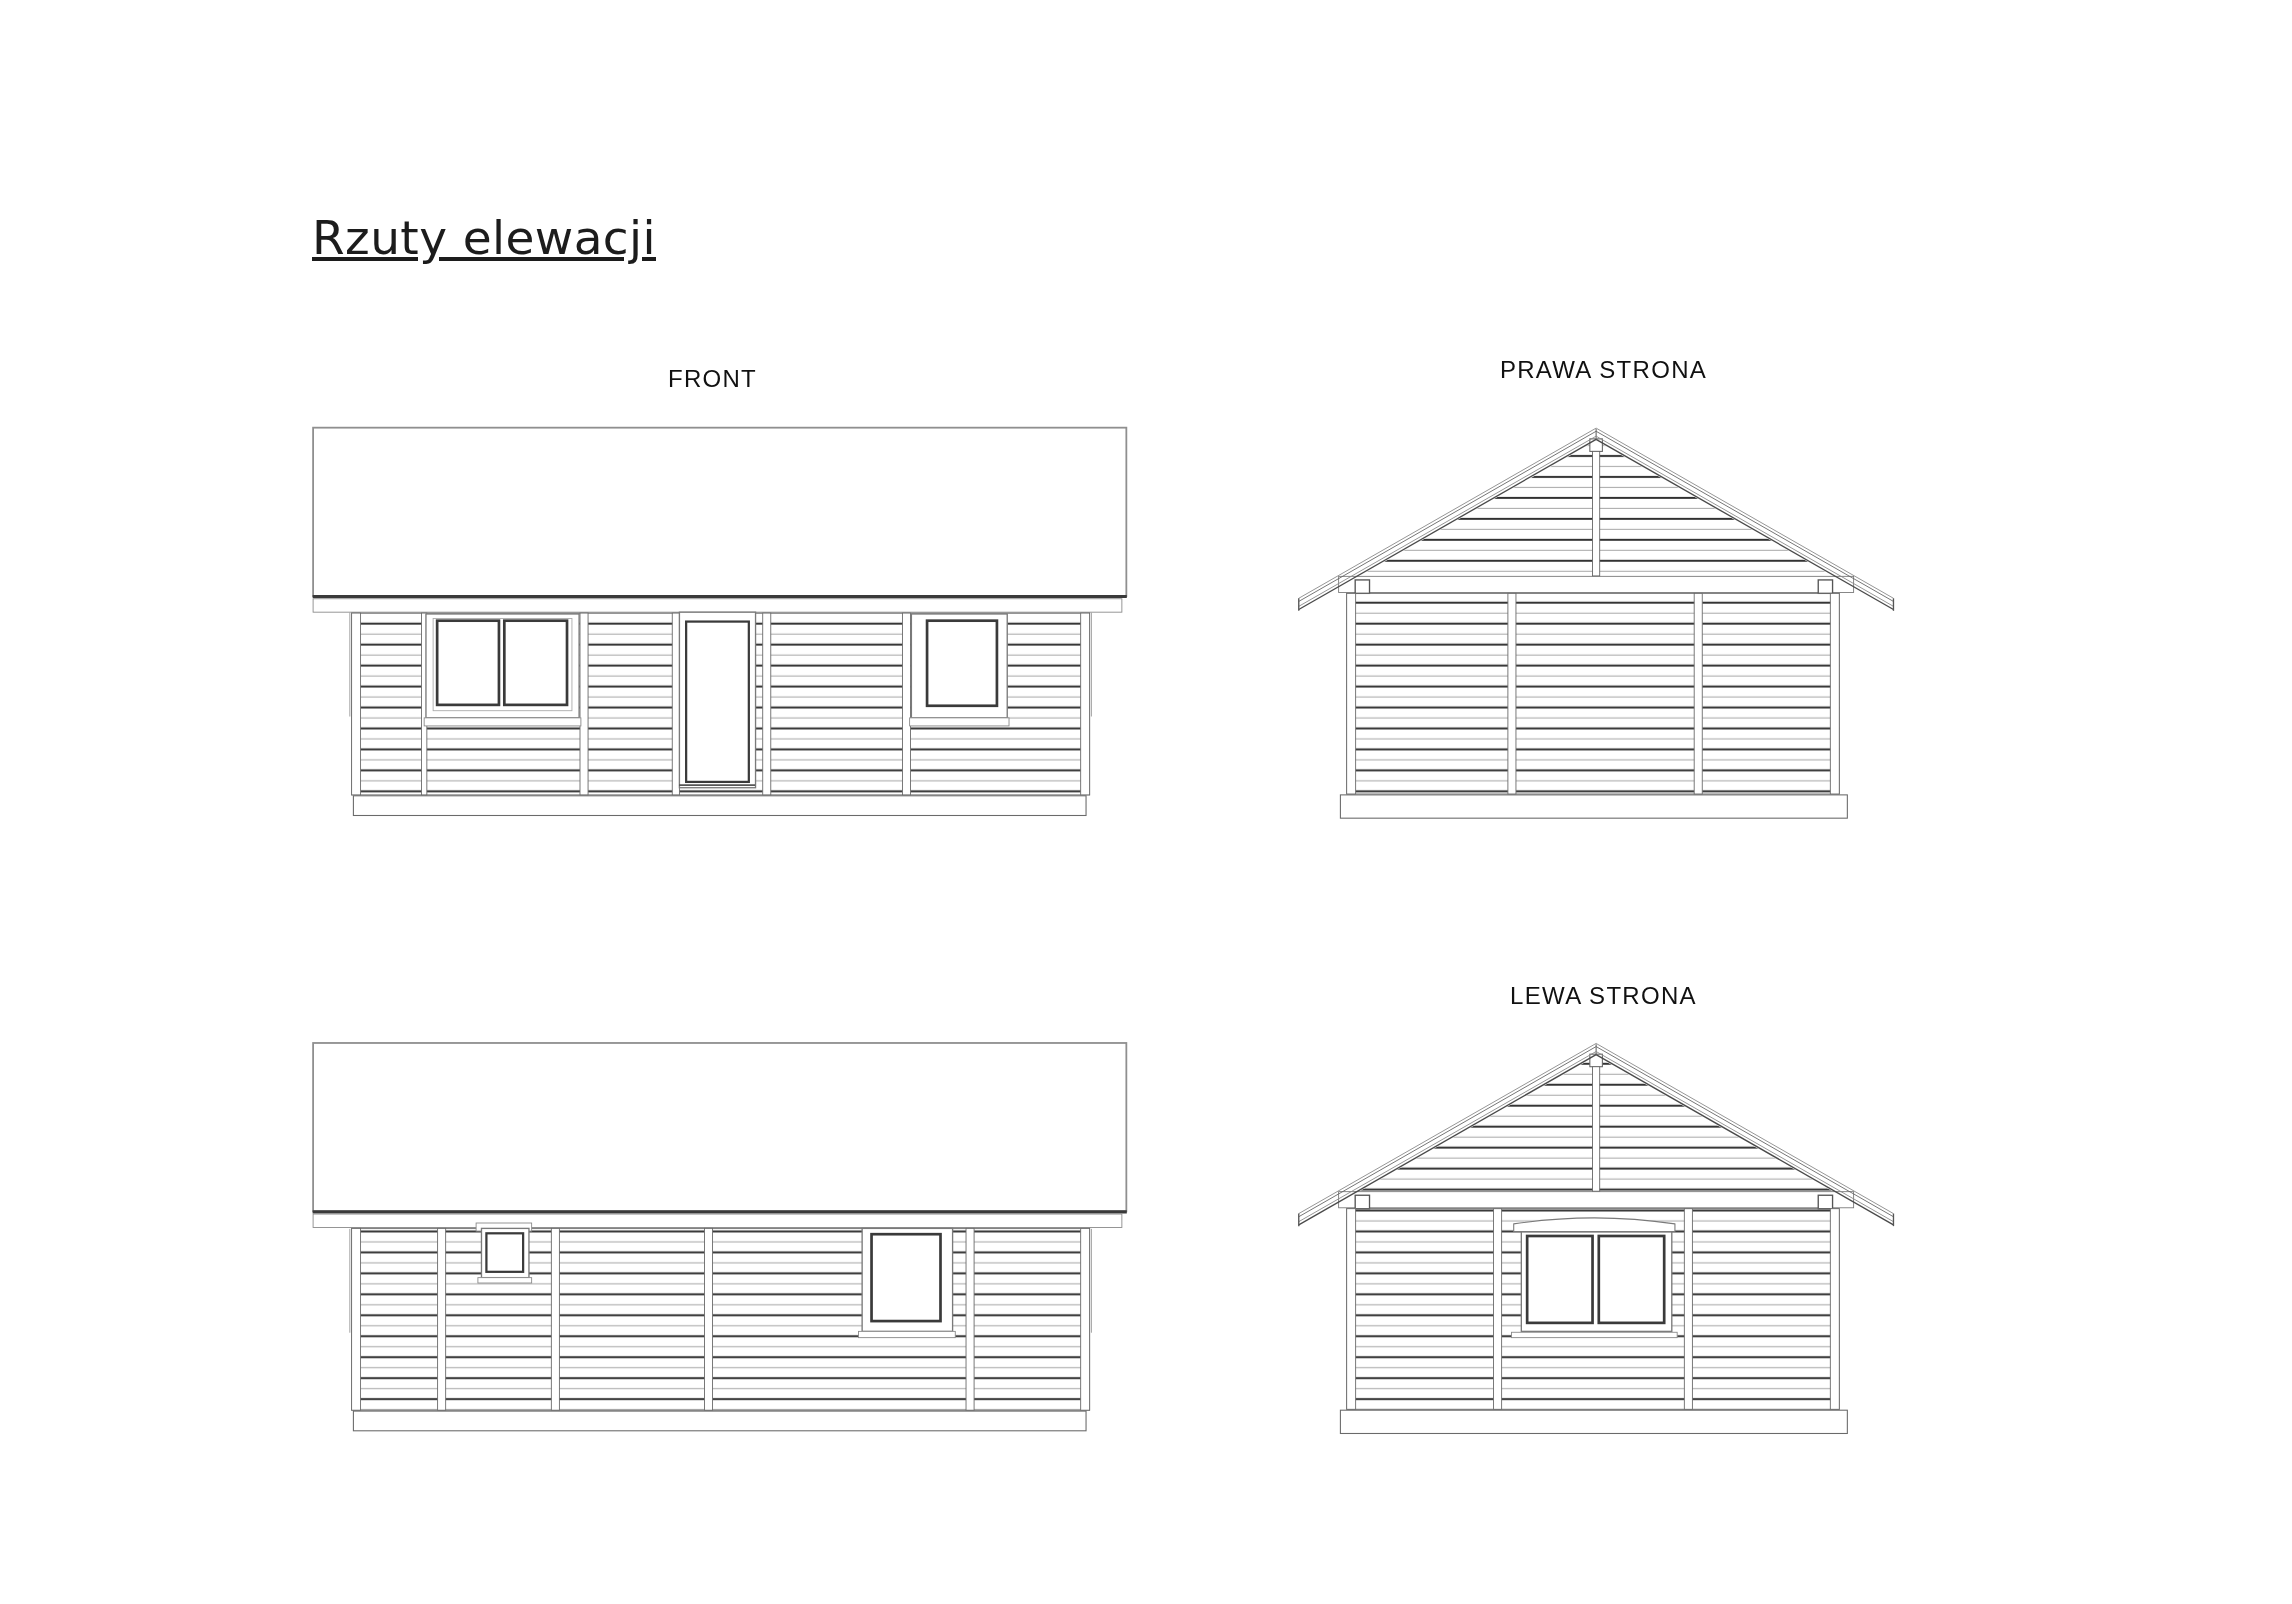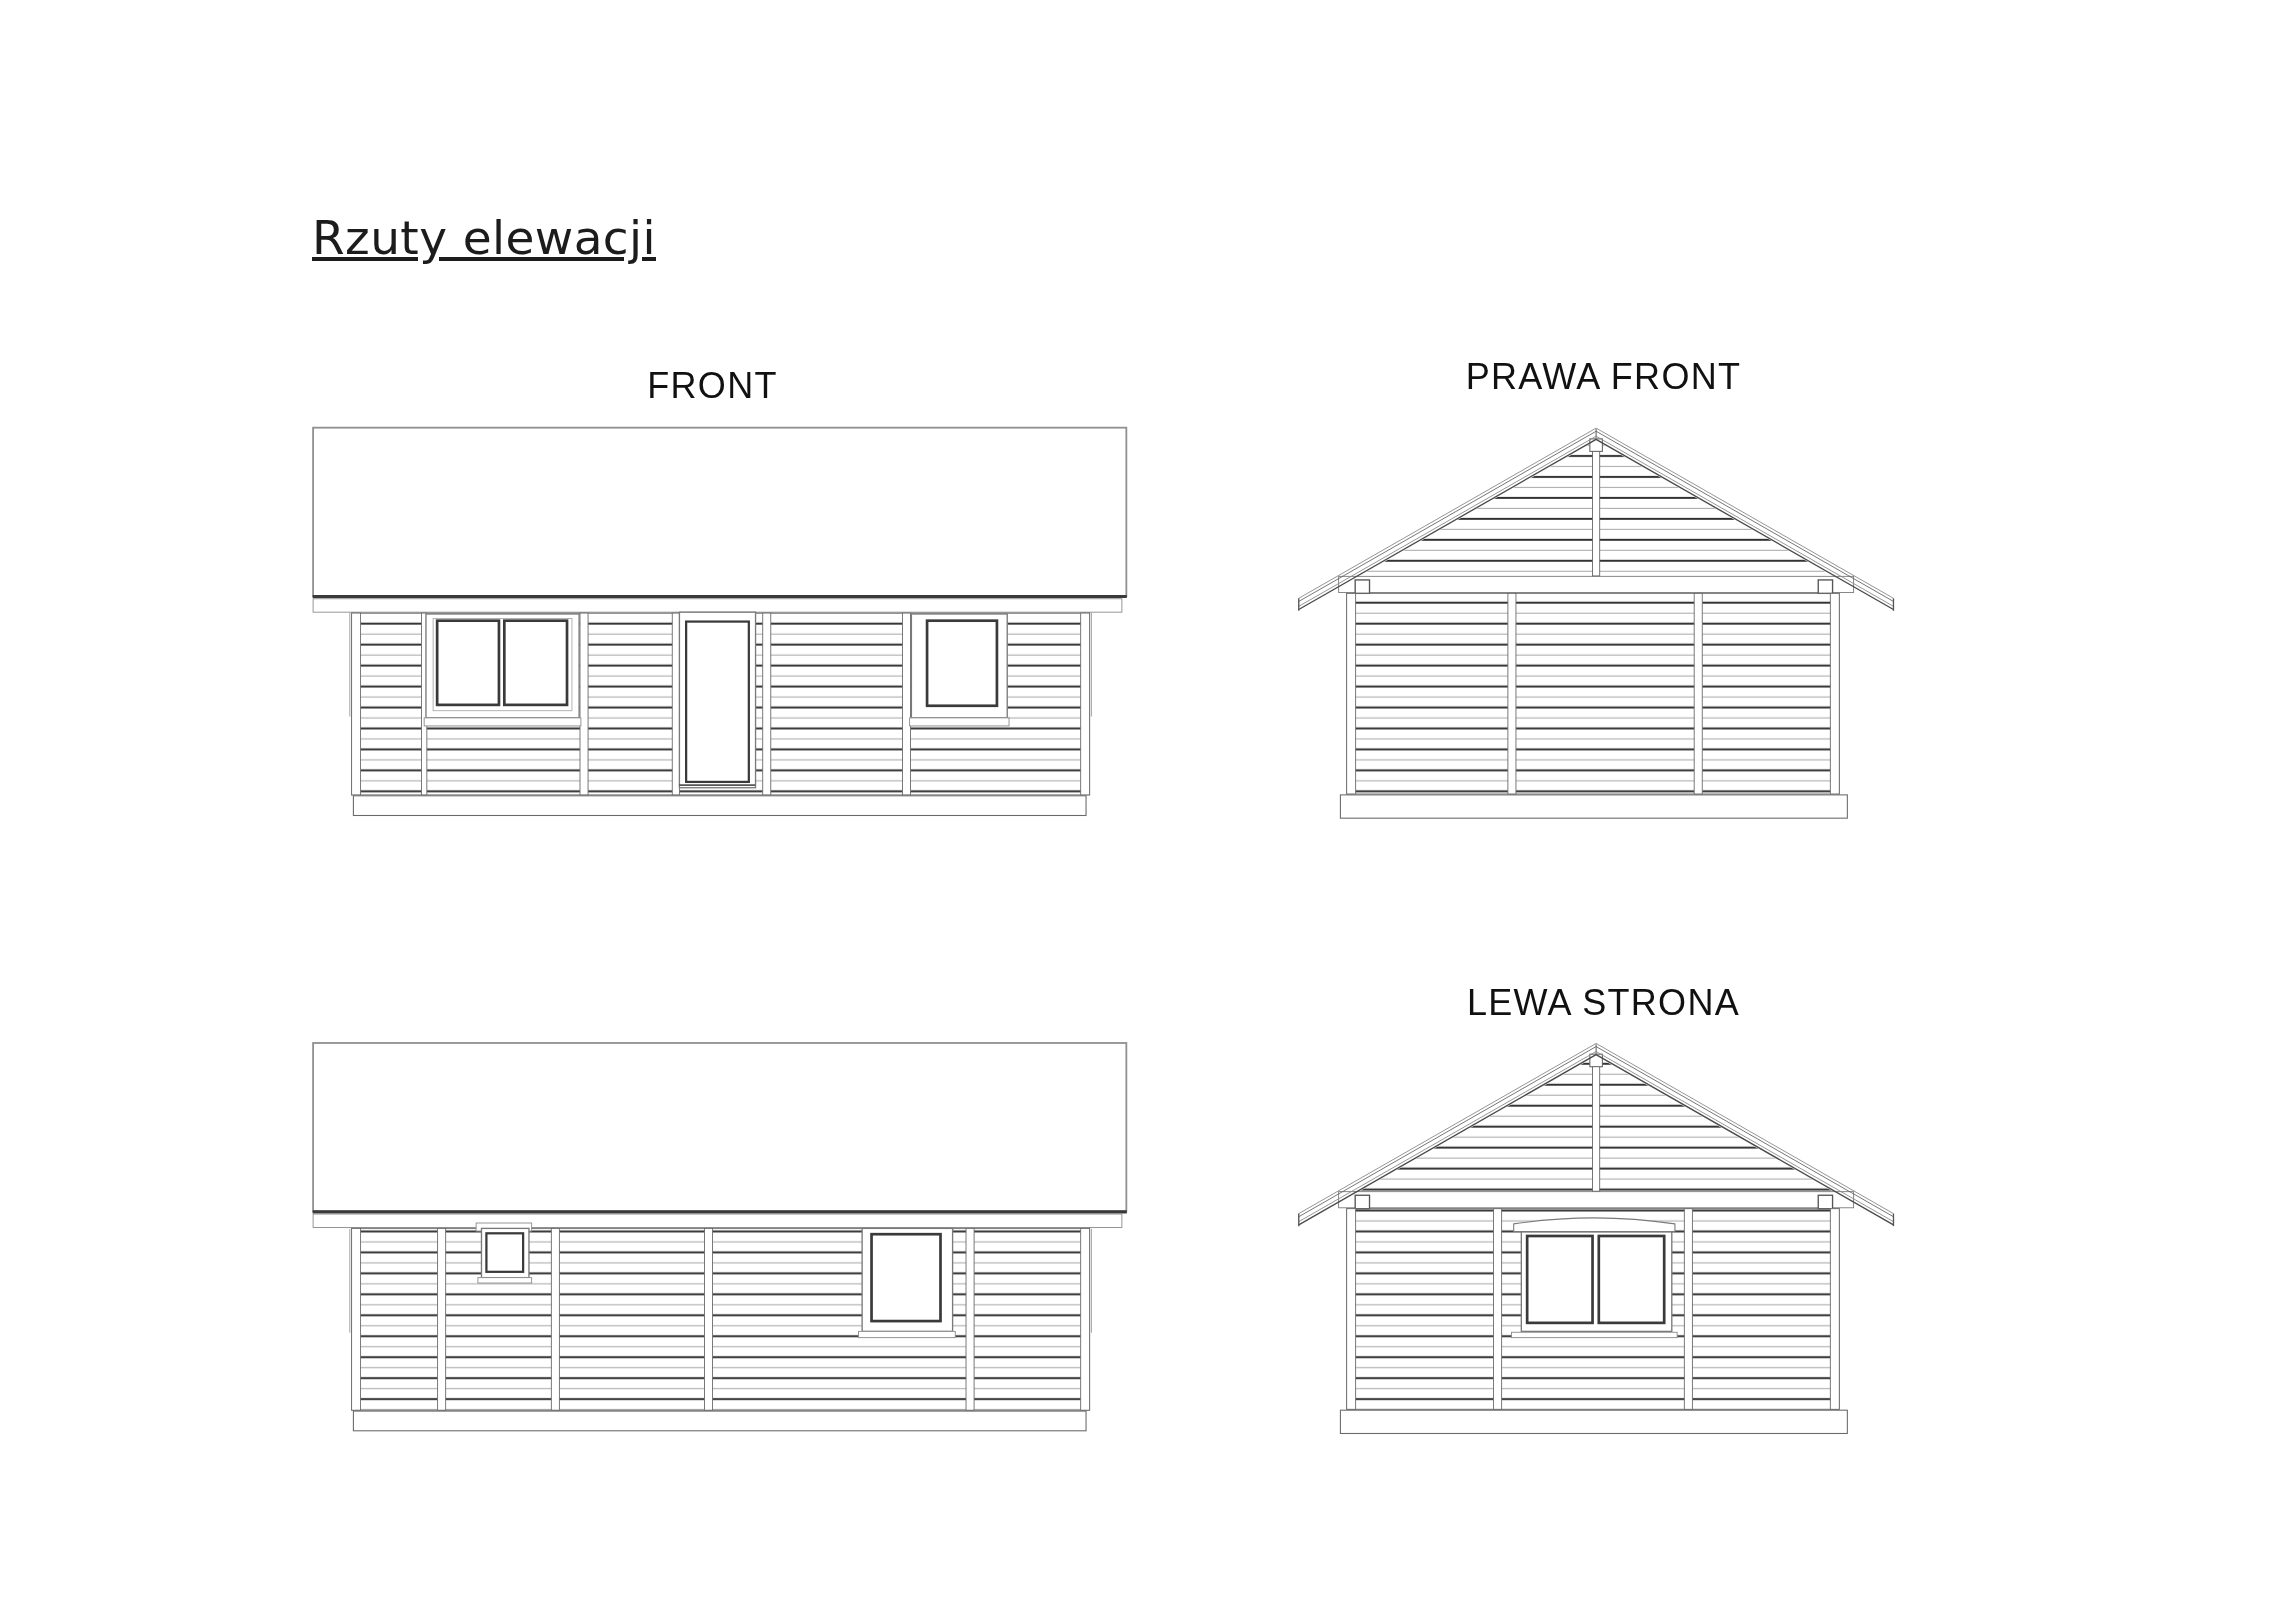--- a/index.html
+++ b/index.html
@@ -19,21 +19,21 @@
     font-size:47px;
     color:#1c1c1c;
     letter-spacing:0.4px;
     white-space:nowrap;
     text-decoration:underline;
   }
   .view-label{
     position:absolute;
     text-align:center;
     font-family:"Liberation Sans", sans-serif;
-    font-size:36px;
+    font-size:24px;
     color:#111;
     letter-spacing:1.3px;
     white-space:nowrap;
   }
   .label-front{ left:296px;  width:833px; top:365px;  }
   .label-right{ left:1263px; width:681px; top:356px;  }
   .label-back{  left:296px;  width:833px; top:982px; }
   .label-left{  left:1263px; width:681px; top:982px; }
   svg.drawing-canvas{
     position:absolute;
@@ -44,21 +44,21 @@
   }
 </style>
 </head>
 <body>
 
 <div class="page">
 
   <div class="doc-title">Rzuty elewacji</div>
 
   <div class="view-label label-front">FRONT</div>
-  <div class="view-label label-right">PRAWA FRONT</div>
+  <div class="view-label label-right">PRAWA STRONA</div>
   <div class="view-label label-left">LEWA STRONA</div>
 
   <svg class="drawing-canvas" viewBox="0 0 2560 1792" xmlns="http://www.w3.org/2000/svg">
     <defs>
       <pattern id="siding" patternUnits="userSpaceOnUse" width="20" height="23.4">
         <line x1="0" y1="6" x2="20" y2="6" stroke="#9b9b9b" stroke-width="1"></line>
         <line x1="0" y1="17.7" x2="20" y2="17.7" stroke="#303030" stroke-width="2.2"></line>
       </pattern>
     </defs>
 

